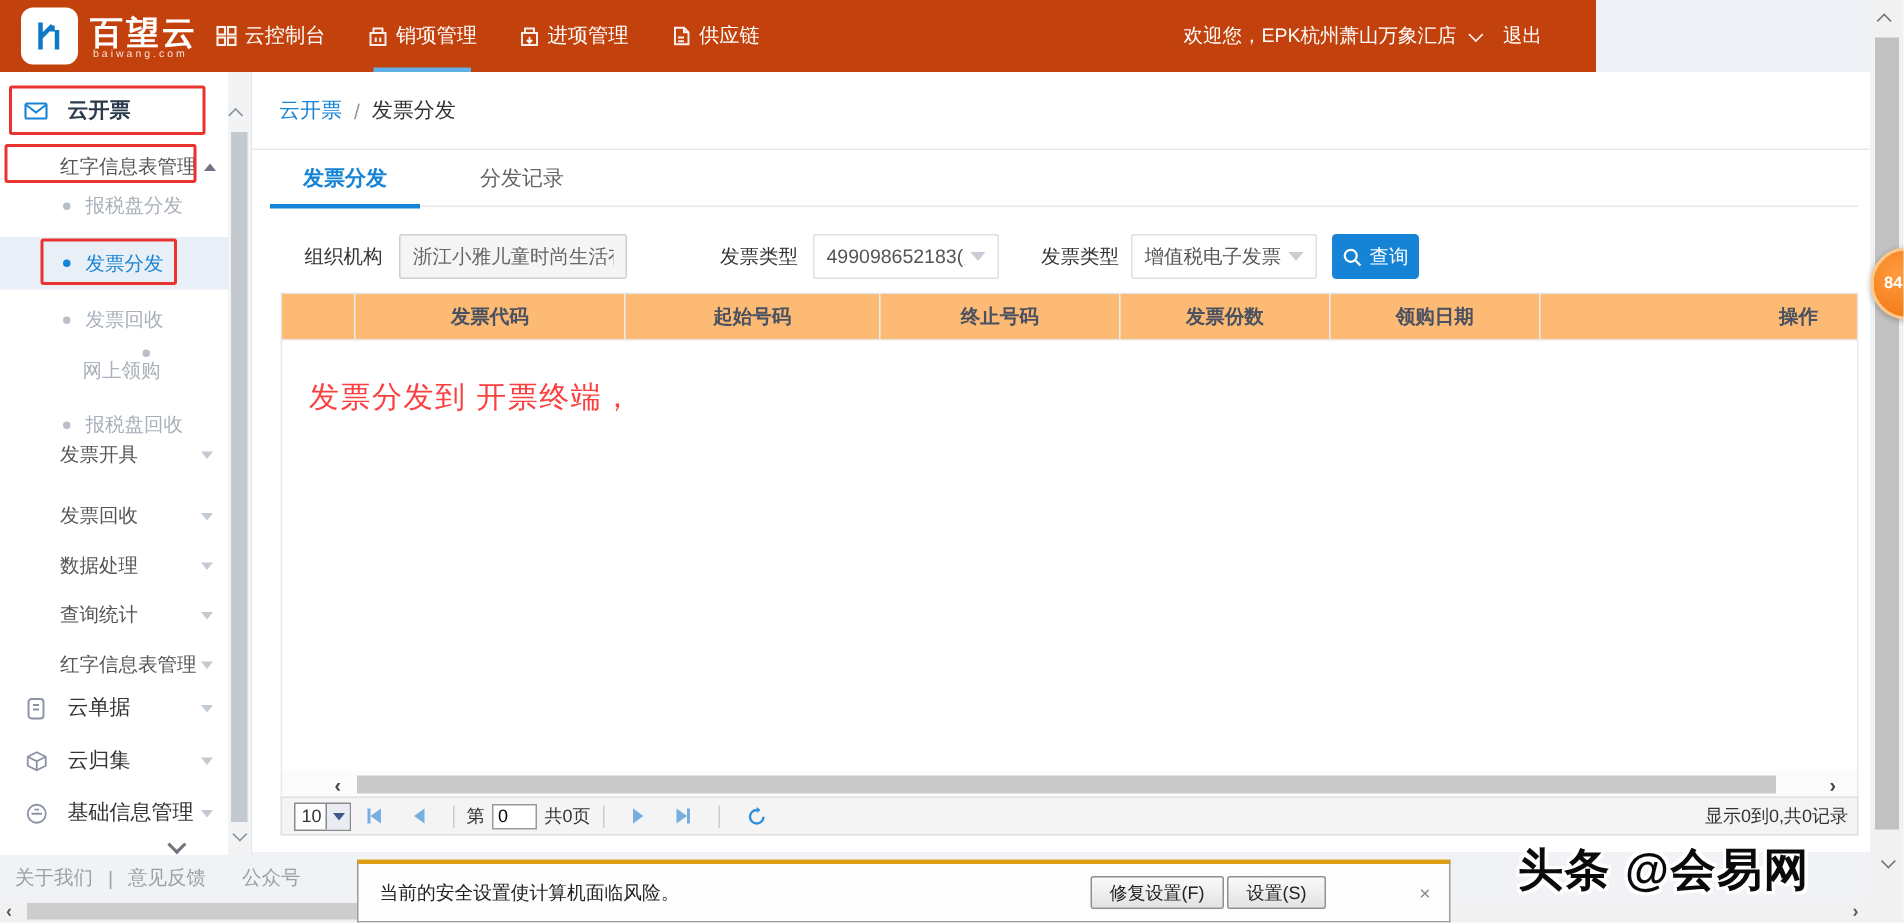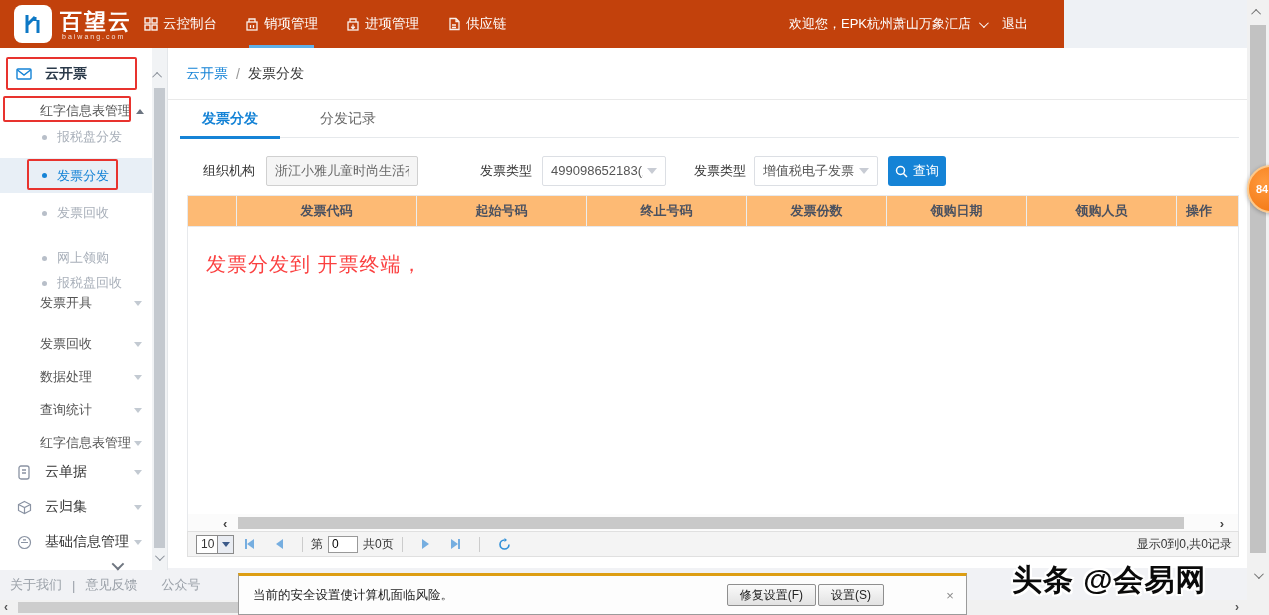--- a/index.html
+++ b/index.html
@@ -209,21 +209,21 @@
     <span class="slabel">报税盘分发</span>
   </div>
   <div class="srow sub selected" style="top:110px; height:35px;">
     <span class="bullet"></span>
     <span class="slabel">发票分发</span>
   </div>
   <div class="srow sub" style="top:150px;">
     <span class="bullet"></span>
     <span class="slabel">发票回收</span>
   </div>
-  <div class="srow sub" style="top:195px;">
+  <div class="srow sub" style="top:185px;flex-direction:column;">
     <span class="bullet"></span>
     <span class="slabel">网上领购</span>
   </div>
   <div class="srow sub" style="top:220px;">
     <span class="bullet"></span>
     <span class="slabel">报税盘回收</span>
   </div>
 
   <div class="srow group" style="top:242px;">
     <span class="slabel">发票开具</span>
@@ -334,21 +334,20 @@
   </div>
 
   <div class="table">
     <div class="thead">
       <div class="th c0"></div>
       <div class="th c1">发票代码</div>
       <div class="th c2">起始号码</div>
       <div class="th c3">终止号码</div>
       <div class="th c4">发票份数</div>
       <div class="th c5">领购日期</div>
-      <div class="th c6">领购人员</div>
       <div class="th c7">操作</div>
     </div>
     <div class="tbody">
       <div class="red-note">发票分发到 开票终端，</div>
     </div>
     <div class="tscroll">
       <span class="sarrow left">‹</span>
       <div class="hthumb"></div>
       <span class="sarrow right">›</span>
     </div>

